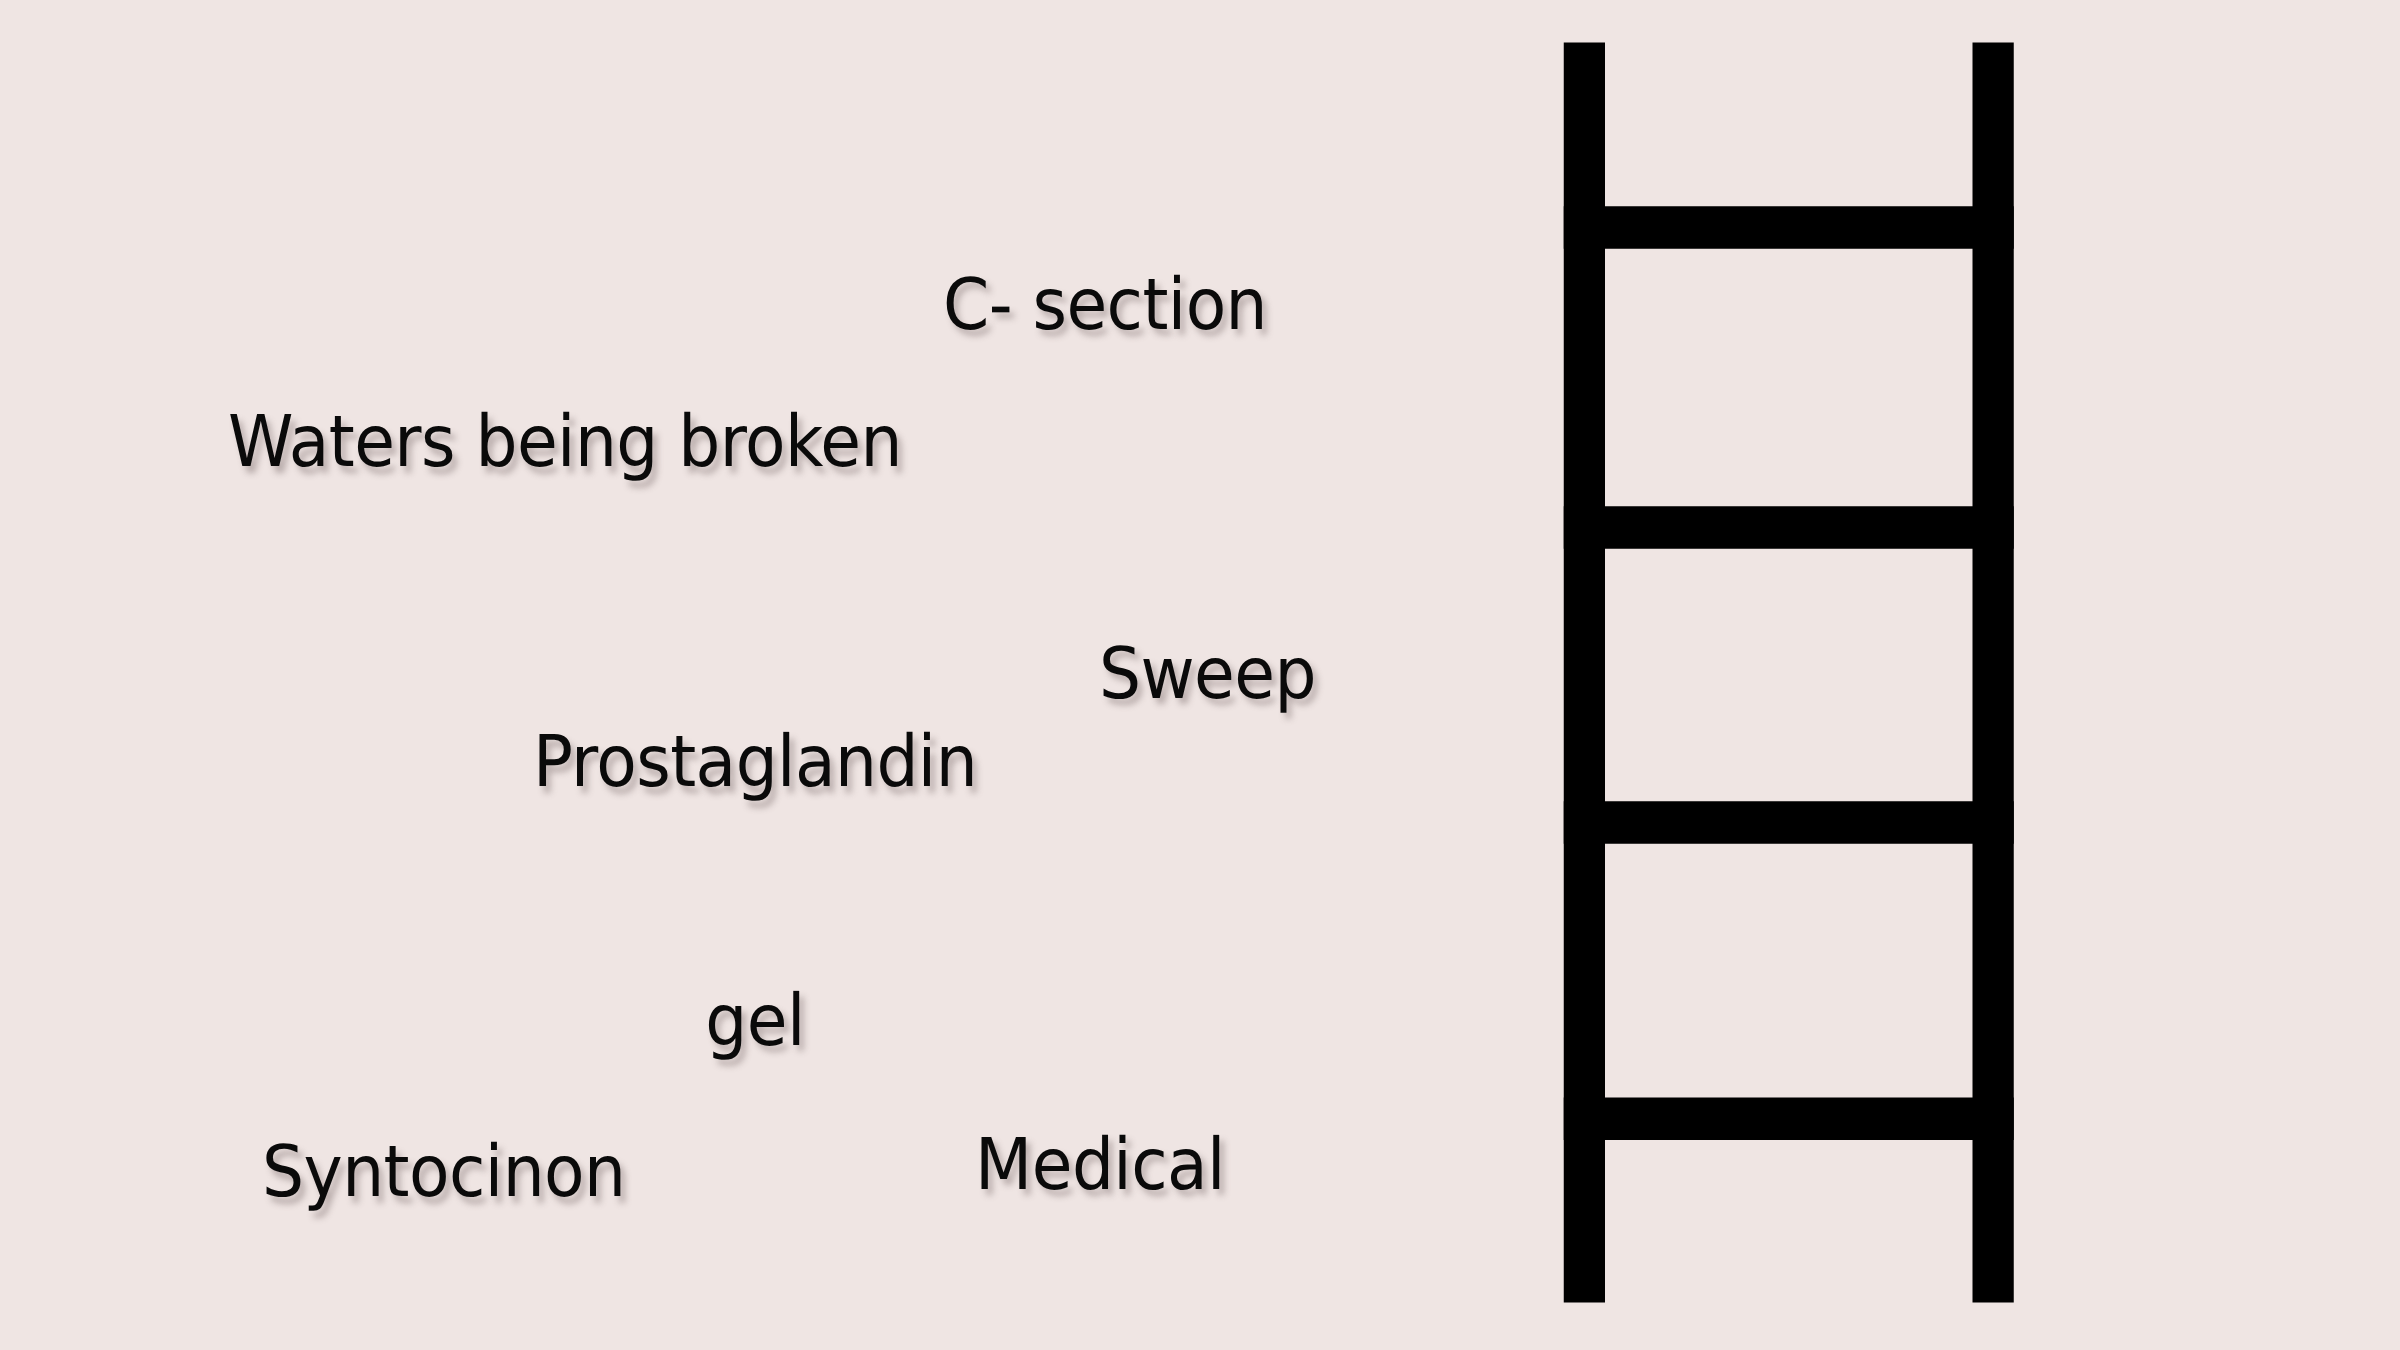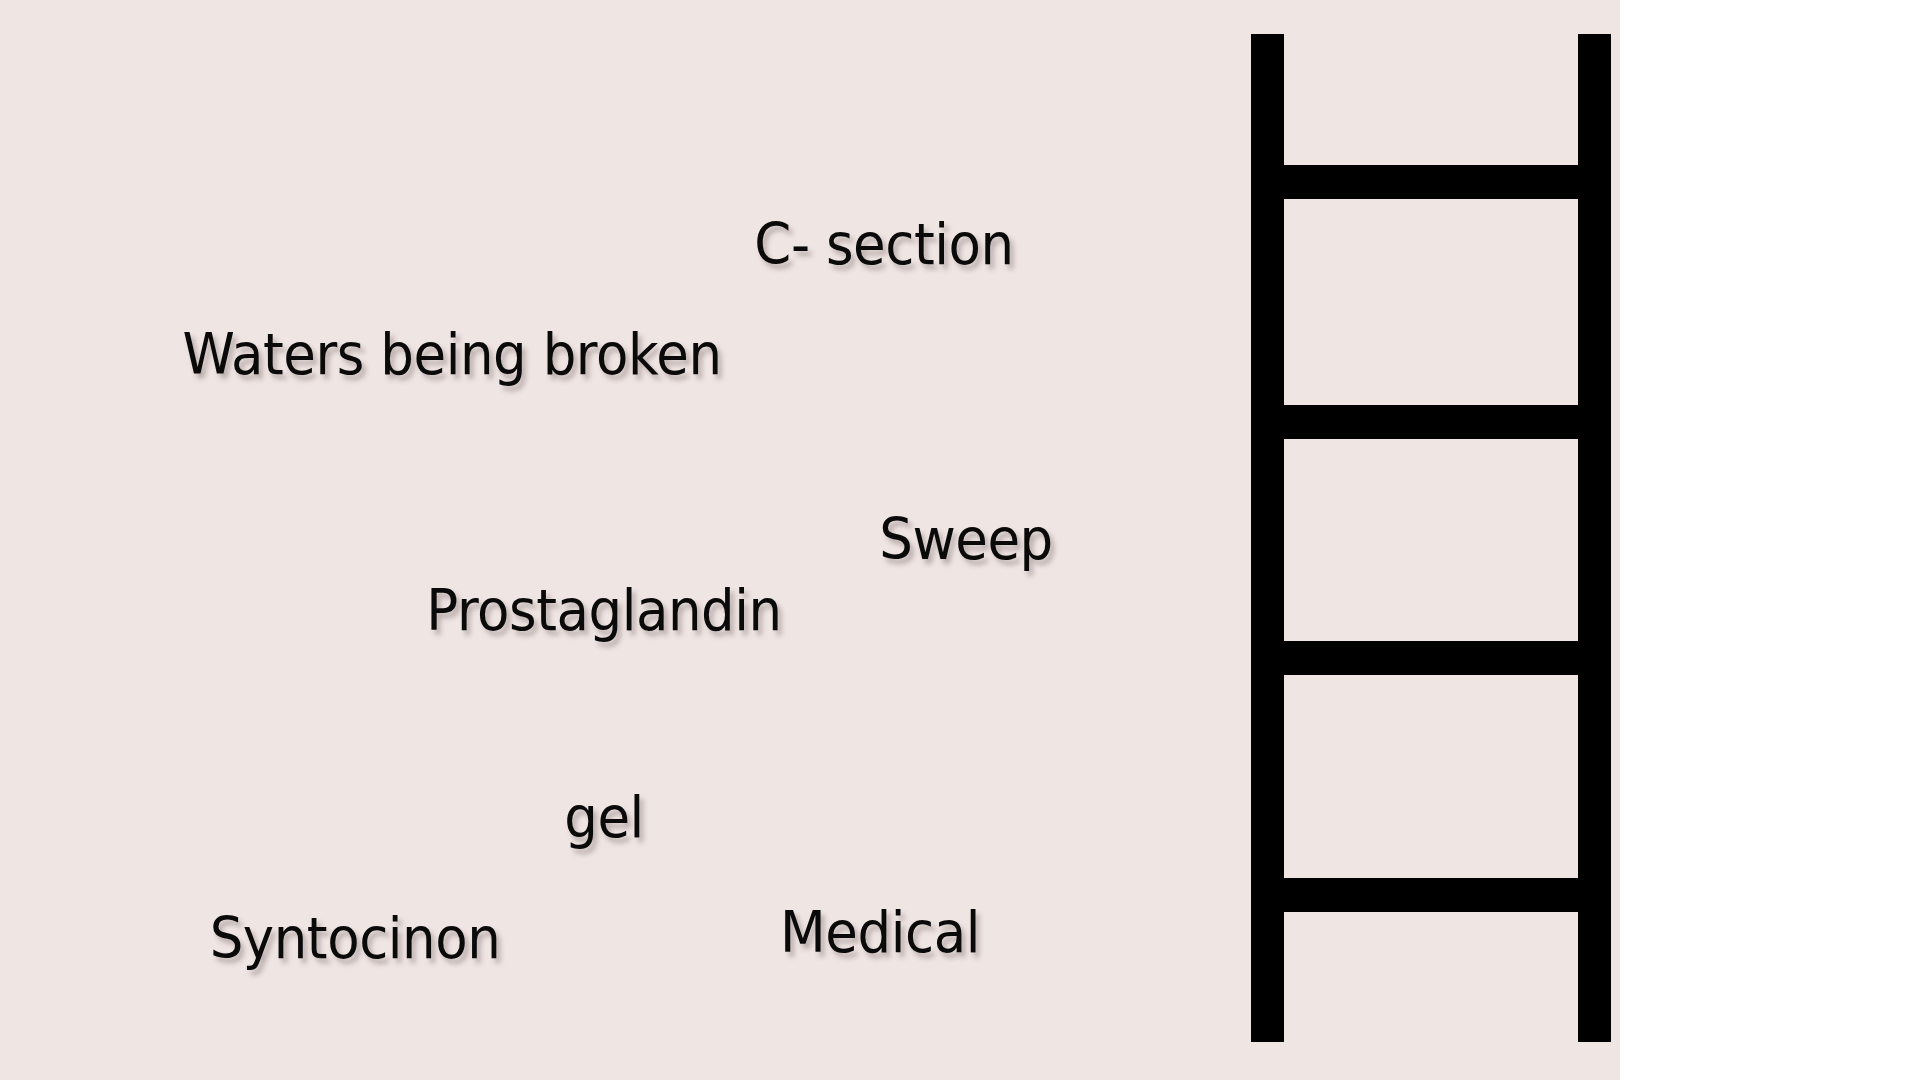--- a/index.html
+++ b/index.html
@@ -10,21 +10,21 @@
 
   body {
     width: 1920px;
     height: 1080px;
     overflow: hidden;
     font-family: "DejaVu Sans", sans-serif;
   }
 
   #slide {
     position: relative;
-    width: 1620px;
+    width: 1920px;
     height: 1080px;
     background: #EFE5E3;
     overflow: hidden;
   }
 
   
   .hand-label {
     position: absolute;
     color: #0A0A0A;
     font-family: "DejaVu Sans", sans-serif;

